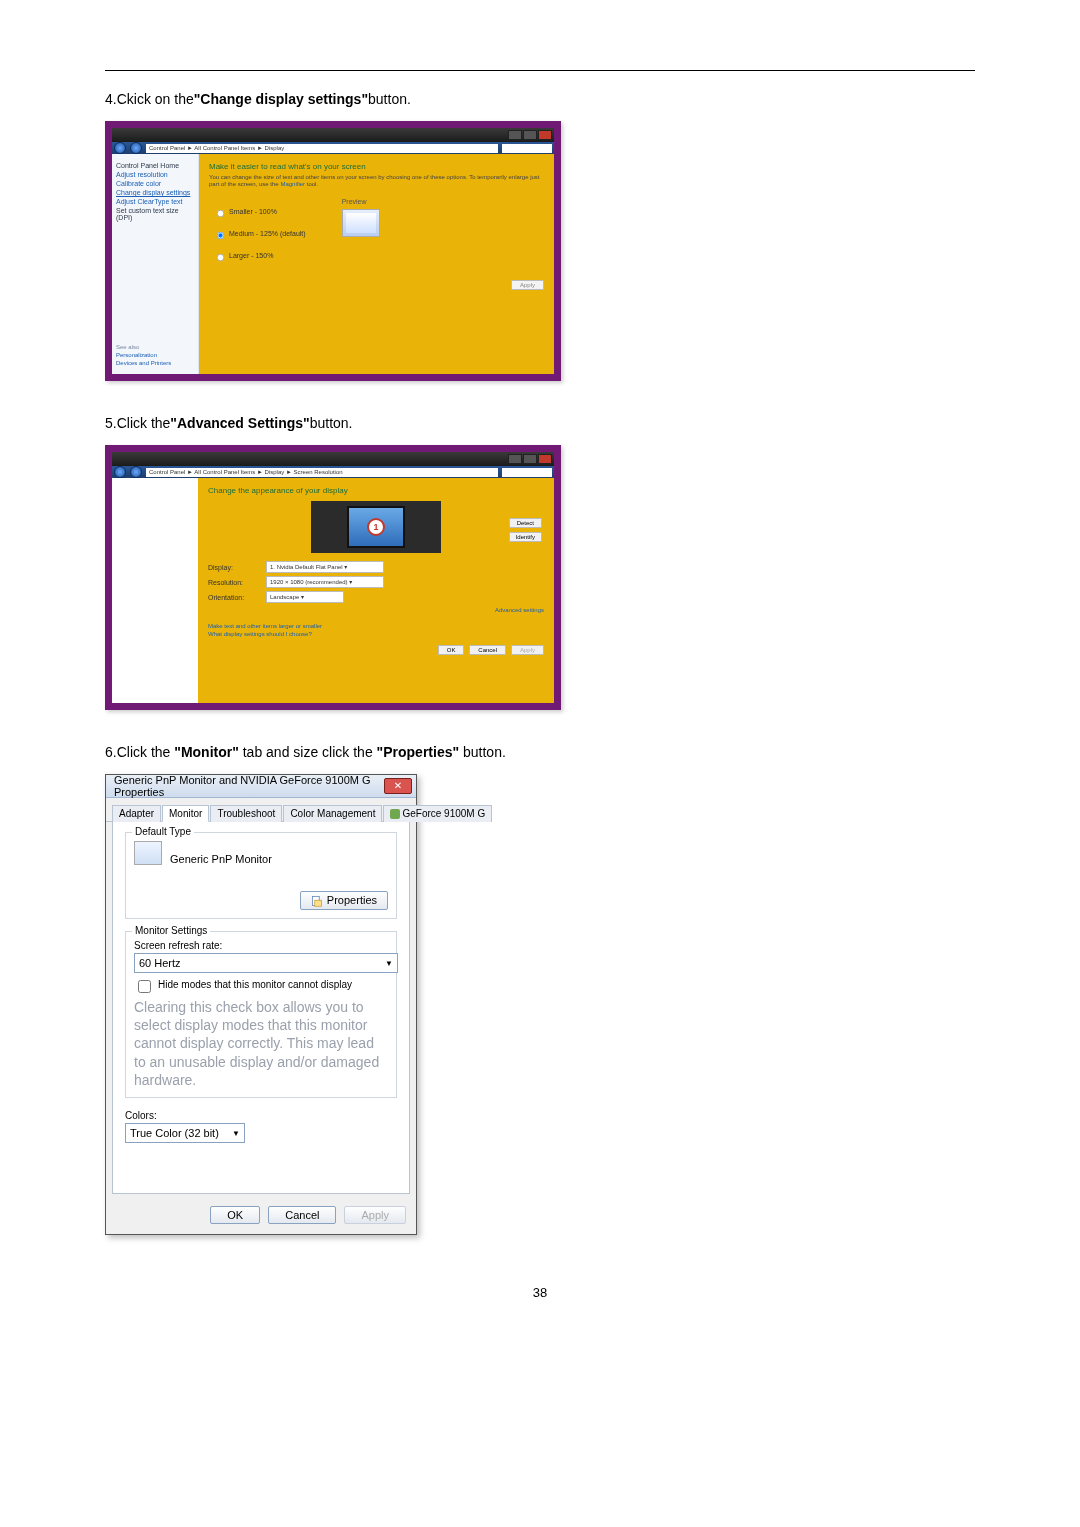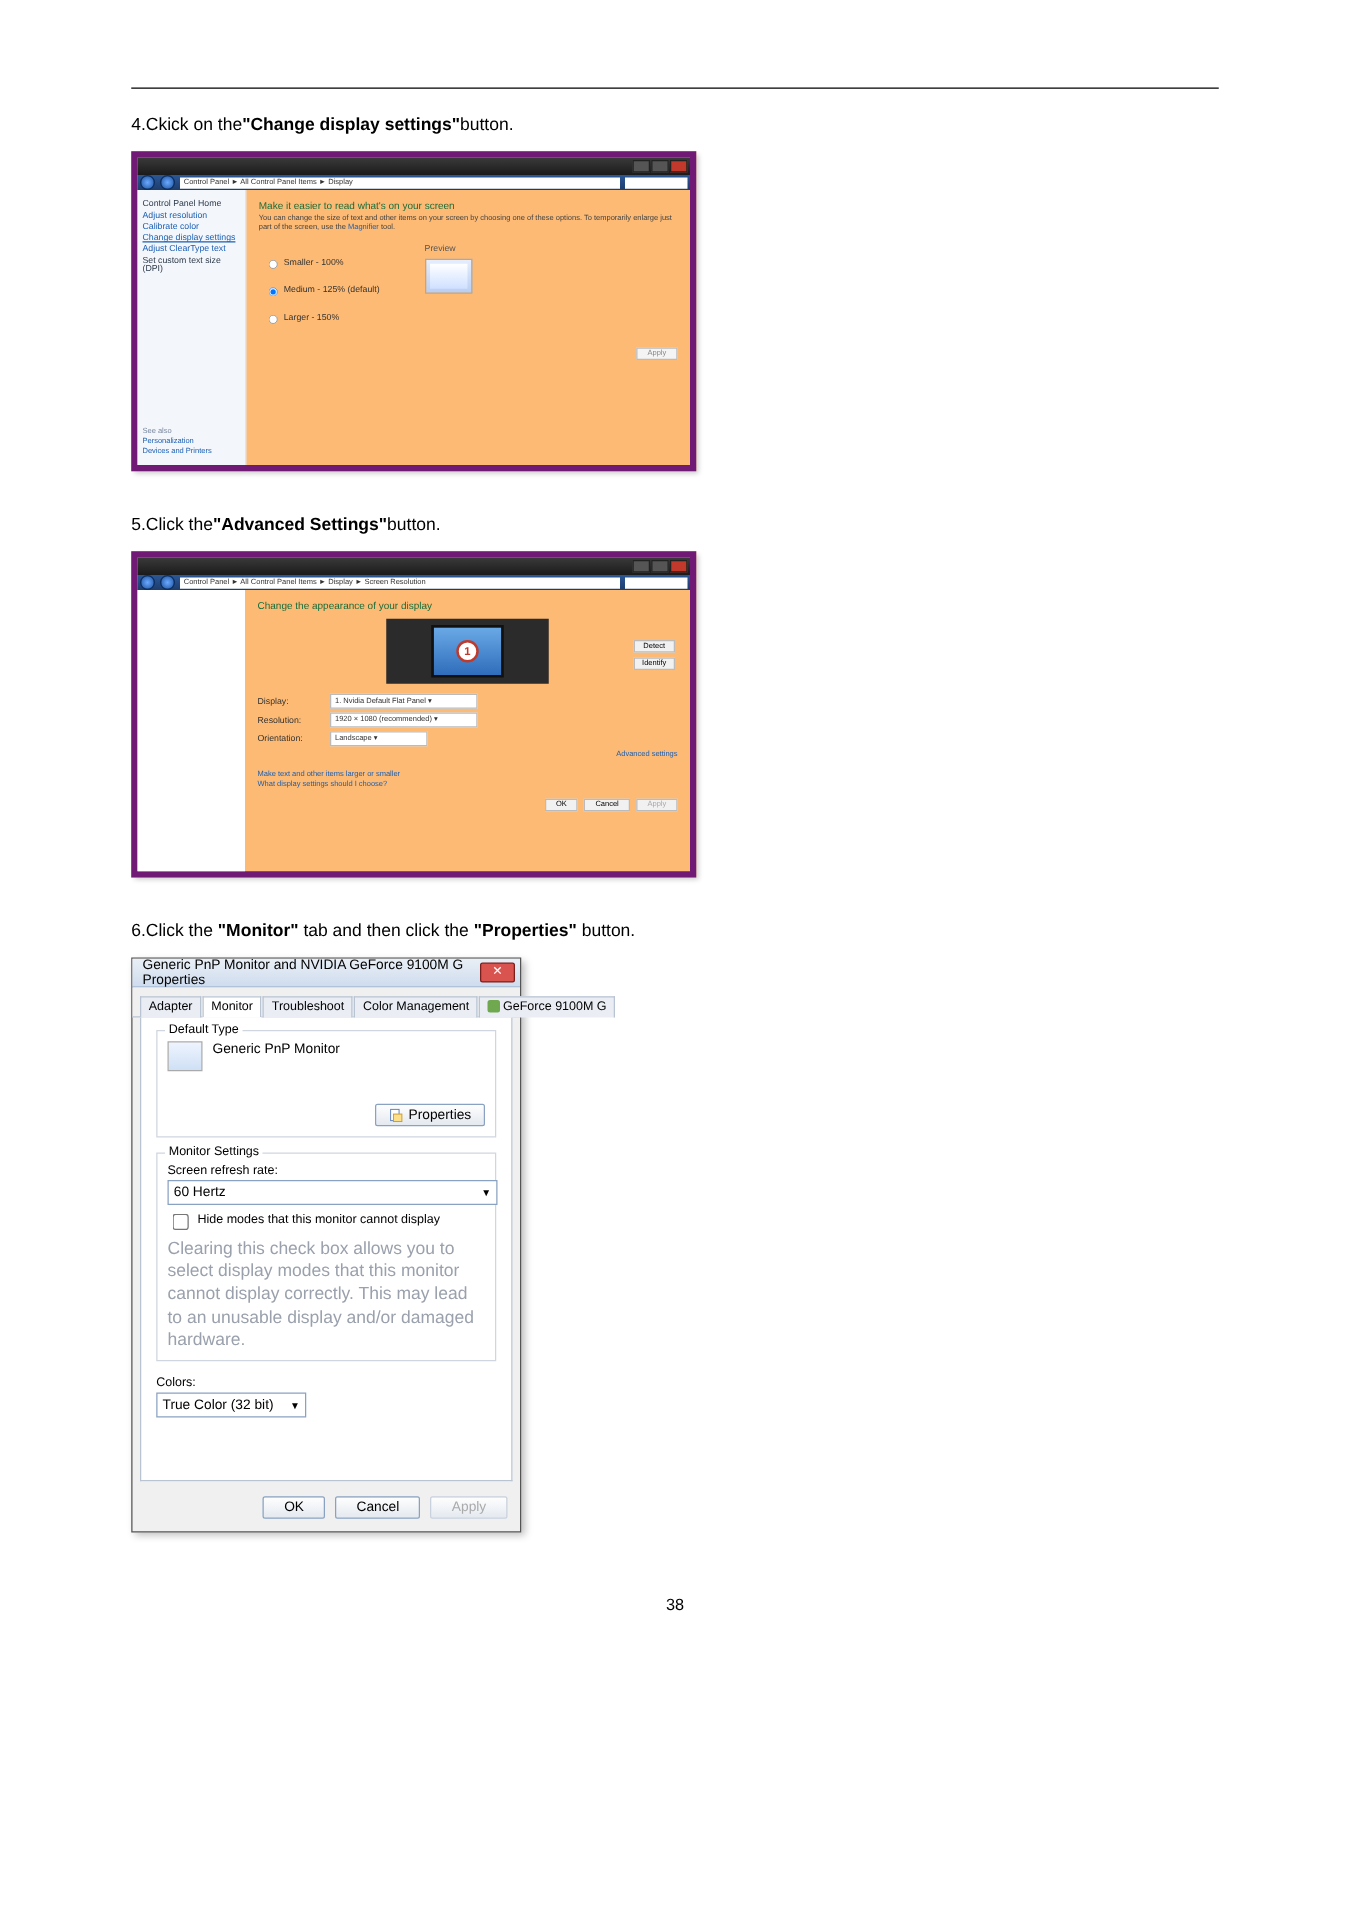--- a/index.html
+++ b/index.html
@@ -27,22 +27,22 @@
   .step b { font-weight: bold; }
   .page-number {
     text-align: center;
     font-size: 13px;
     margin-top: 50px;
   }
 
   
   .win7 {
     width: 442px;
-    border: 5px solid #701a75;
-    background: #fdba74;
+    border: 7px solid #701a75;
+    background: #eab308;
     font-size: 7px;
     color: #333;
     box-shadow: 2px 2px 4px rgba(0,0,0,.2);
     position: relative;
   }
   .win7 .titlebar {
     height: 14px;
     background: linear-gradient(#3a3a3a, #1b1b1b);
     display: flex;
     justify-content: flex-end;
@@ -208,21 +208,21 @@
     padding: 10px 12px;
   }
   .grp {
     border:1px solid #cfd6e0; padding:8px; margin-bottom:12px;
     position:relative;
   }
   .grp .grp-title {
     position:absolute; top:-7px; left:6px; background:#fff;
     padding:0 3px; font-size:10px;
   }
-  .mon-row { display:flex; align-items:flex-start; gap:8px; }
+  .mon-row { display:flex; align-items:flex-end; gap:8px; }
   .mon-icon {
     width:26px;height:22px;border:1px solid #aaa;
     background:linear-gradient(#eef4ff,#cfe0f5);
   }
   .prop-btn-row { text-align:right; margin-top:26px; }
   .prop-btn {
     font-size:11px; padding:2px 10px;
     background:linear-gradient(#fefefe,#e4e9f0);
     border:1px solid #8aa2c2; border-radius:2px;
     cursor:pointer;
@@ -366,21 +366,21 @@
           <button>OK</button>
           <button>Cancel</button>
           <button class="disabled">Apply</button>
         </div>
         <div style="height:40px;"></div>
       </div>
     </div>
   </div>
 
   <div class="step" style="margin-top:34px;">
-    <span>6.Click the </span><b>"Monitor"</b><span> tab and then click the </span><b>"Properties"</b><span> button.</span>
+    <span>6.Click the </span><b>"Monitor"</b><span> tab and size click the </span><b>"Properties"</b><span> button.</span>
   </div>
 
   <div class="dlg">
     <div class="dlg-title">
       <span>Generic PnP Monitor and NVIDIA GeForce 9100M G   Properties</span>
       <span class="x">✕</span>
     </div>
     <div class="dlg-tabs">
       <div class="tab">Adapter</div>
       <div class="tab active">Monitor</div>

